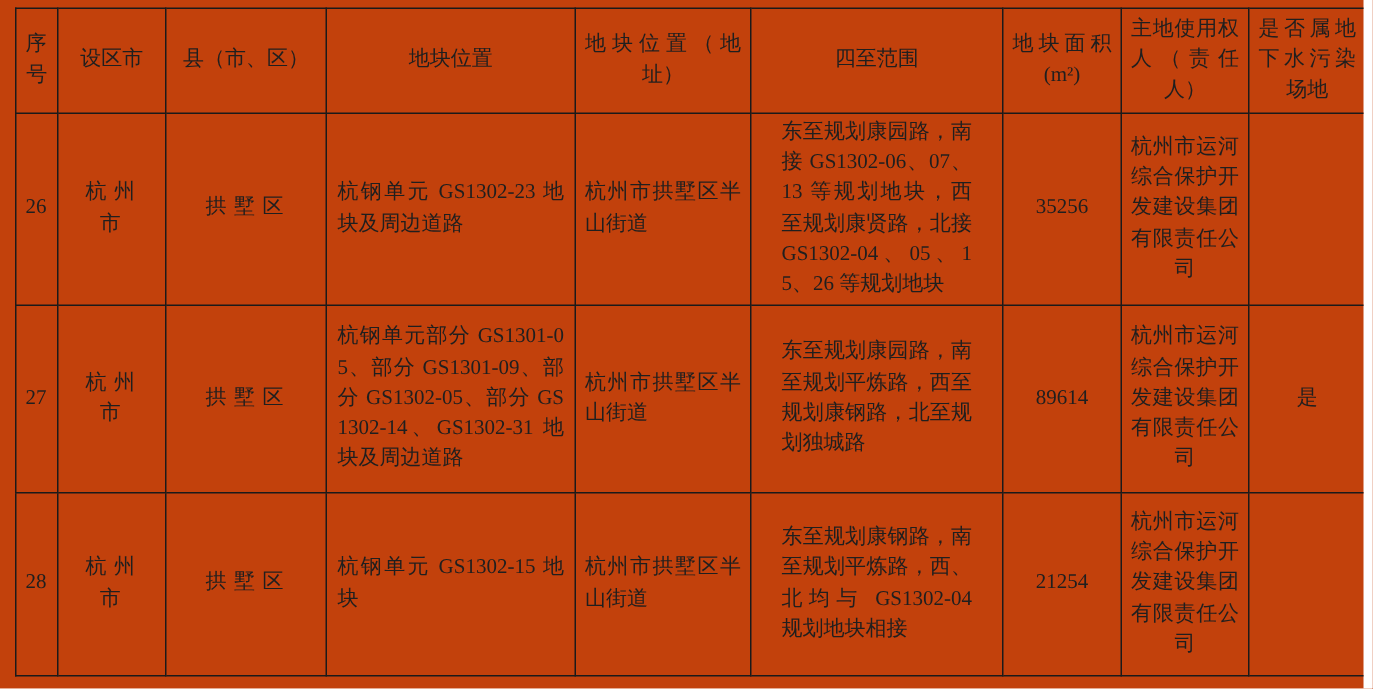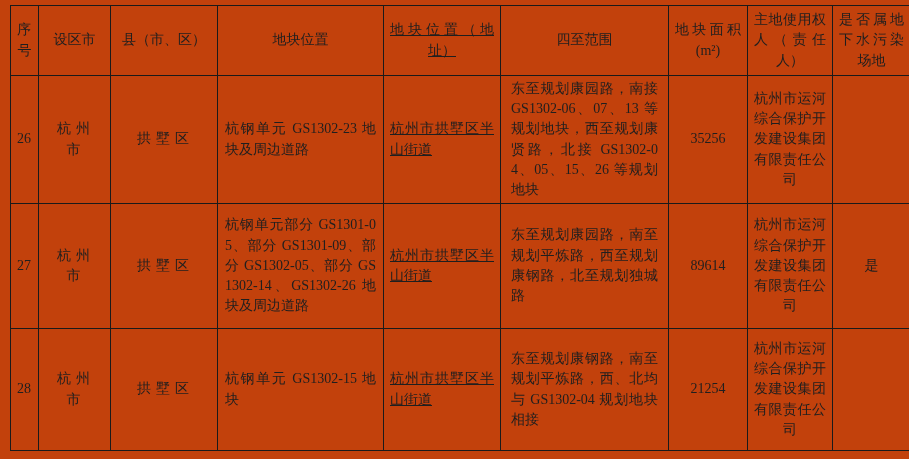--- a/index.html
+++ b/index.html
@@ -29,23 +29,23 @@
   .parcel th{
     text-align:justify;
     text-align-last:center;
     font-size:14px;
   }
   
   .c-no{padding:2px 1px;text-align:center;}
   td.c-no{text-align:left;}
   td.c-city,td.c-county{text-align:center;letter-spacing:5px;padding-left:9px;}
   td.c-name{text-align:justify;word-break:break-all;padding:2px 7px;margin-left:28px;}
-  .c-loc{padding:2px 10px;text-decoration:underline;}
+  .c-loc{padding:2px 10px;}
   td.c-loc{text-align:justify;}
-  td.c-bounds{text-align:justify;word-break:break-all;padding:2px 10px;}
+  td.c-bounds{text-align:justify;word-break:break-all;padding:2px 20px;}
   td.c-area{text-align:center;padding:2px 3px;}
   .c-owner{padding:2px 8px;font-family:Liberation Mono, monospace;}
   td.c-owner{text-align:justify;text-align-last:center;}
   .c-poll{padding:2px 8px;}
   td.c-poll{text-align:center;}
 </style>
 </head>
 <body>
 
 <div class="sheet">
@@ -81,21 +81,21 @@
       <td class="c-loc">杭州市拱墅区半山街道</td>
       <td class="c-bounds">东至规划康园路，南接 GS1302-06、07、13 等规划地块，西至规划康贤路，北接 GS1302-04、05、15、26 等规划地块</td>
       <td class="c-area">35256</td>
       <td class="c-owner">杭州市运河综合保护开发建设集团有限责任公司</td>
       <td class="c-poll"></td>
     </tr>
     <tr style="height:125px">
       <td class="c-no">27</td>
       <td class="c-city">杭州市</td>
       <td class="c-county">拱墅区</td>
-      <td class="c-name">杭钢单元部分 GS1301-05、部分 GS1301-09、部分 GS1302-05、部分 GS1302-14、GS1302-26 地块及周边道路</td>
+      <td class="c-name">杭钢单元部分 GS1301-05、部分 GS1301-09、部分 GS1302-05、部分 GS1302-14、GS1302-31 地块及周边道路</td>
       <td class="c-loc">杭州市拱墅区半山街道</td>
       <td class="c-bounds">东至规划康园路，南至规划平炼路，西至规划康钢路，北至规划独城路</td>
       <td class="c-area">89614</td>
       <td class="c-owner">杭州市运河综合保护开发建设集团有限责任公司</td>
       <td class="c-poll">是</td>
     </tr>
     <tr style="height:122px">
       <td class="c-no">28</td>
       <td class="c-city">杭州市</td>
       <td class="c-county">拱墅区</td>

